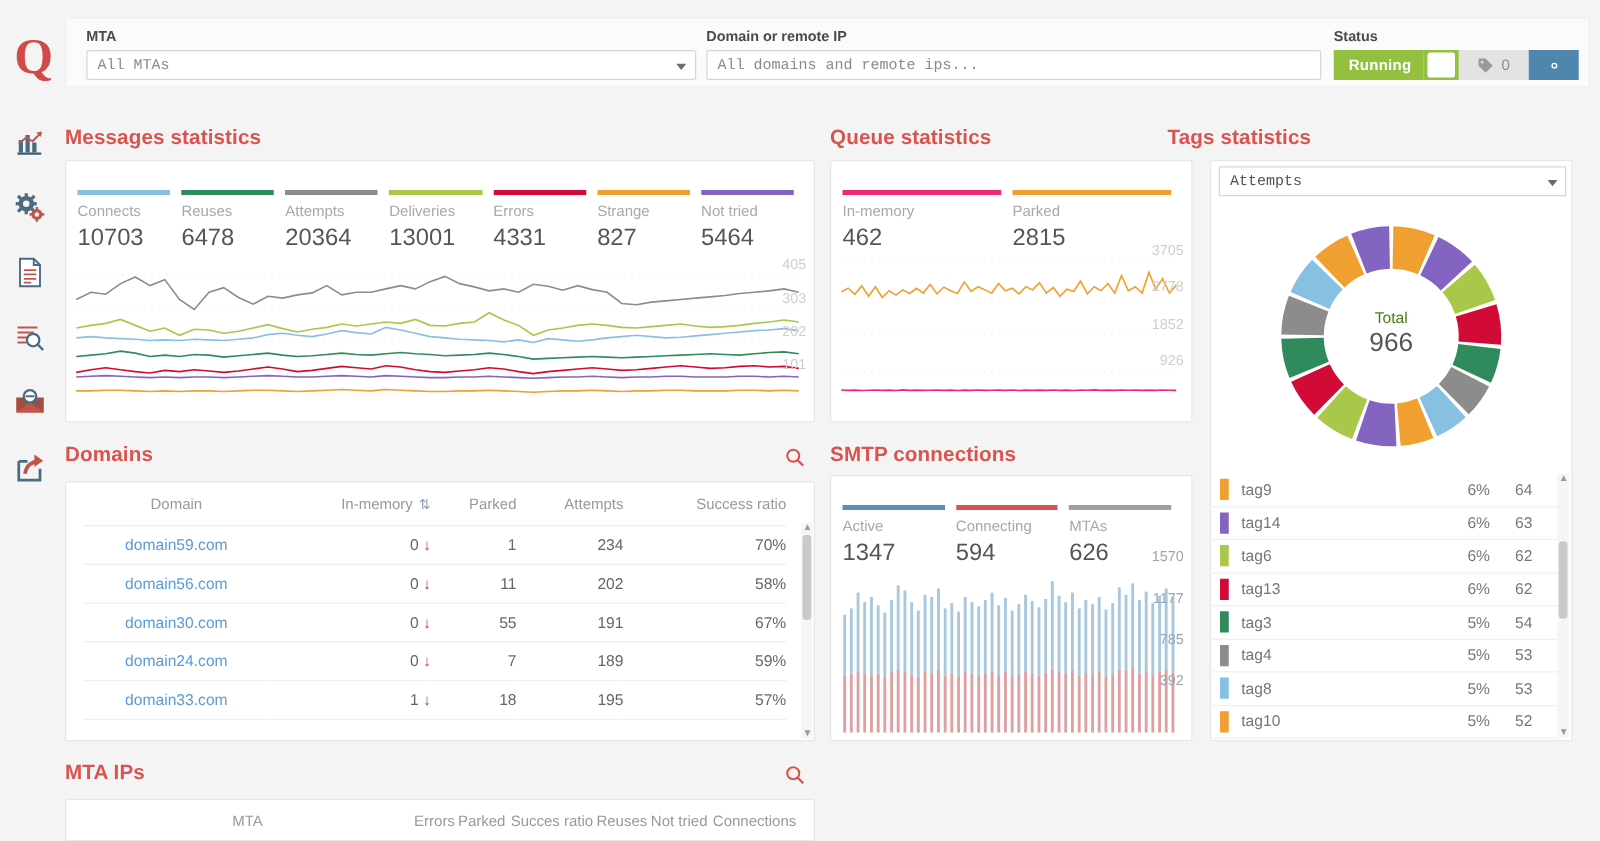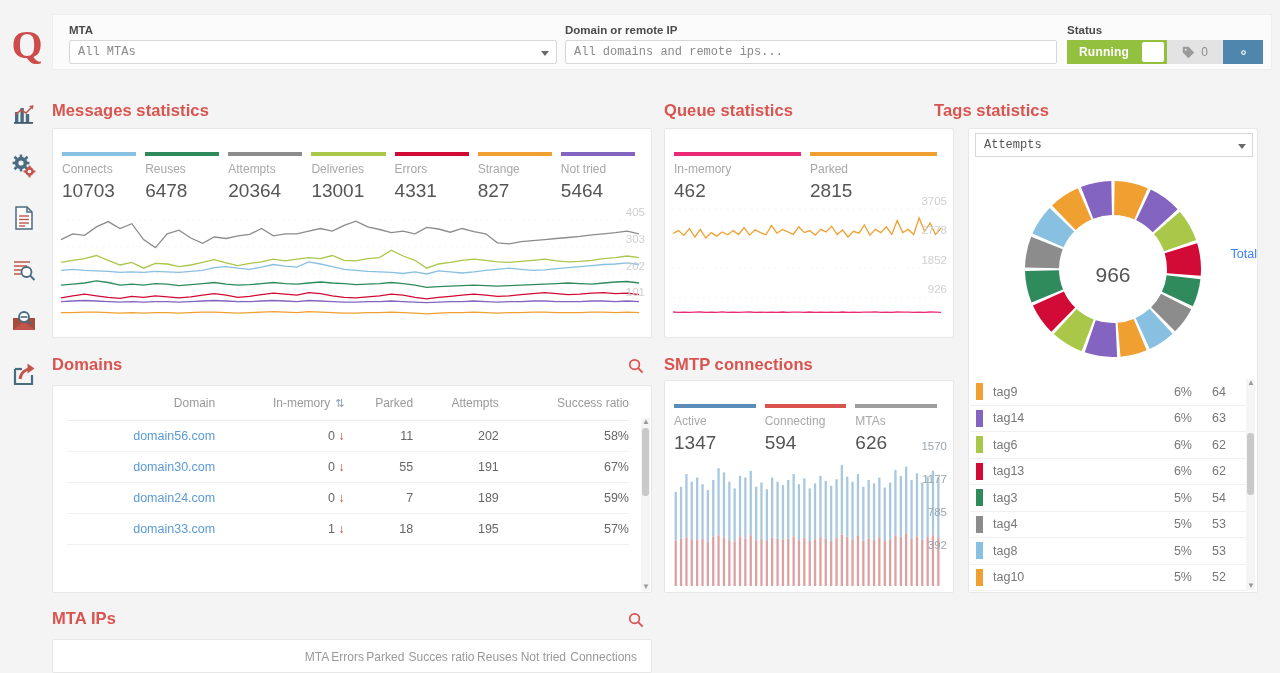--- a/index.html
+++ b/index.html
@@ -97,21 +97,21 @@
   .axlabel {
     position:absolute; right:6px; color:#cfcfcf; font-size:11.5px;
   }
 
   
   table { border-collapse:collapse; width:100%; }
   th {
     font-size:12px; font-weight:normal; color:#999; text-align:right;
     padding:10px 0 10px 0; border-bottom:1px solid #ededed; white-space:nowrap;
   }
-  th.l, td.l { text-align:right; }
+  th.l, td.l { text-align:center; }
   td {
     font-size:12.5px; color:#666; text-align:right;
     padding:8px 0; border-bottom:1px solid #f0f0f0;
   }
   td.link a { color:#5b9bd5; text-decoration:none; font-size:12.5px; }
   .arrow-d { color:#c0392b; font-size:12px; }
   .arrow-e { color:#555; font-size:12px; }
 
   .scroll-track {
     position:absolute; right:1px; top:32px; bottom:1px; width:9px;
@@ -140,21 +140,21 @@
     display:flex; align-items:center; height:26.5px;
     border-bottom:1px solid #f0f0f0; font-size:12.5px; color:#777;
   }
   .tagrow .sw { width:7px; height:17px; margin:0 10px 0 6px; flex:0 0 auto; }
   .tagrow .nm { flex:1 1 auto; }
   .tagrow .pc { width:52px; text-align:right; }
   .tagrow .ct { width:56px; text-align:right; padding-right:22px; }
 
   .donutwrap { position:absolute; }
   .donut-total-l {
-    position:absolute; width:100%; text-align:right; color:#3b82f6; font-size:12.5px;
+    position:absolute; width:100%; text-align:center; color:#4d7c0f; font-size:12.5px;
   }
   .donut-total-v {
     position:absolute; width:100%; text-align:center; color:#555; font-size:21px;
   }
 </style>
 </head>
 <body>
 
 <div class="app">
 
@@ -467,20 +467,27 @@
         <thead>
             <tr id="domains-head">
               <th class="l">Domain</th>
               <th>In-memory<span style="margin-left: 5px; color: rgb(138, 160, 181); font-size: 11px;">⇅</span></th>
               <th>Parked</th>
               <th>Attempts</th>
               <th>Success ratio</th>
             </tr>
           </thead>
         <tbody id="domains-body">
+            <tr>
+              <td class="l link"><a href="#">domain59.com</a></td>
+              <td><span>0</span> <span class="arrow-d">↓</span></td>
+              <td>1</td>
+              <td>234</td>
+              <td>70%</td>
+            </tr>
             <tr>
               <td class="l link"><a href="#">domain56.com</a></td>
               <td><span>0</span> <span class="arrow-d">↓</span></td>
               <td>11</td>
               <td>202</td>
               <td>58%</td>
             </tr>
             <tr>
               <td class="l link"><a href="#">domain30.com</a></td>
               <td><span>0</span> <span class="arrow-d">↓</span></td>

